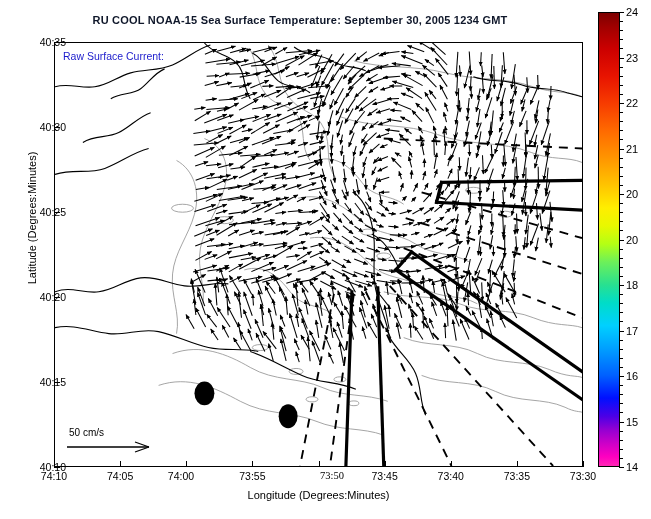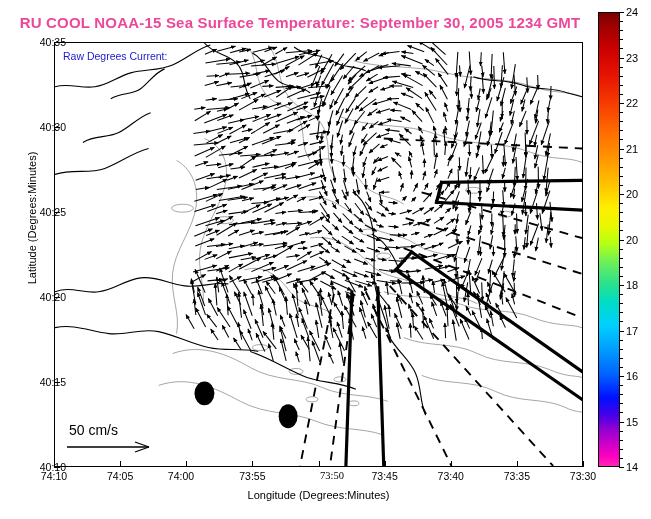--- a/index.html
+++ b/index.html
@@ -3,36 +3,36 @@
 <meta charset="utf-8">
 <style>
   html,body{margin:0;padding:0;background:#ffffff;}
   body{width:651px;height:519px;position:relative;overflow:hidden;
        font-family:"Liberation Sans",sans-serif;color:#000;}
 
   #stage{position:absolute;left:0;top:0;width:651px;height:519px;}
 
   
   #title{position:absolute;left:0;top:14px;width:600px;text-align:center;
-         font-size:15px;font-weight:bold;color:#ec4899;letter-spacing:.2px;
+         font-size:11px;font-weight:bold;color:#0f172a;letter-spacing:.2px;
          white-space:nowrap;}
 
   
   #plot{position:absolute;left:54px;top:42px;width:529px;height:425px;
         border:1.3px solid #000;box-sizing:border-box;background:#fff;
         overflow:hidden;}
   #plotsvg{position:absolute;left:0;top:0;width:100%;height:100%;}
 
   
   #annot{position:absolute;left:8px;top:6px;color:#1a1acc;font-size:10.5px;
          line-height:15px;white-space:nowrap;}
 
   
   #scalebox{position:absolute;left:8px;bottom:8px;width:120px;}
-  #scalelabel{font-size:14px;color:#000;margin-left:6px;}
+  #scalelabel{font-size:10px;color:#000;margin-left:6px;}
 
   
   .ytick{position:absolute;right:585px;width:44px;text-align:right;
          font-size:10.5px;line-height:10px;}
   .xtick{position:absolute;top:470px;width:54px;text-align:center;
          font-size:10.5px;}
   #xtitle{position:absolute;left:54px;top:489px;width:529px;text-align:center;
           font-size:11px;}
   #ytitle{position:absolute;left:-88px;top:212px;width:240px;text-align:center;
           font-size:11px;transform:rotate(-90deg);transform-origin:center;}
@@ -948,21 +948,21 @@
           <line x1="232.0" y1="319.3" x2="226.6" y2="297.2" marker-end="url(#vh)"></line>
           <line x1="245.2" y1="320.6" x2="241.8" y2="310.2" marker-end="url(#vh)"></line>
           <line x1="256.1" y1="319.7" x2="253.8" y2="295.2" marker-end="url(#vh)"></line>
           <line x1="265.8" y1="320.4" x2="258.1" y2="299.4" marker-end="url(#vh)"></line>
           <line x1="279.6" y1="322.1" x2="274.6" y2="311.1" marker-end="url(#vh)"></line>
           <line x1="289.4" y1="321.4" x2="285.6" y2="300.8" marker-end="url(#vh)"></line>
         </g>
     </svg>
 
     <div id="annot">
-      <div>Raw Degrees Current:</div>
+      <div>Raw Surface Current:</div>
     </div>
 
     <div id="scalebox">
       <div id="scalelabel">50 cm/s</div>
       <svg width="110" height="16">
         <line x1="4" y1="9" x2="86" y2="9" stroke="#000" stroke-width="1.3"></line>
         <path d="M86,9 L72,4 M86,9 L72,14" stroke="#000" stroke-width="1.3" fill="none"></path>
       </svg>
     </div>
   </div>

